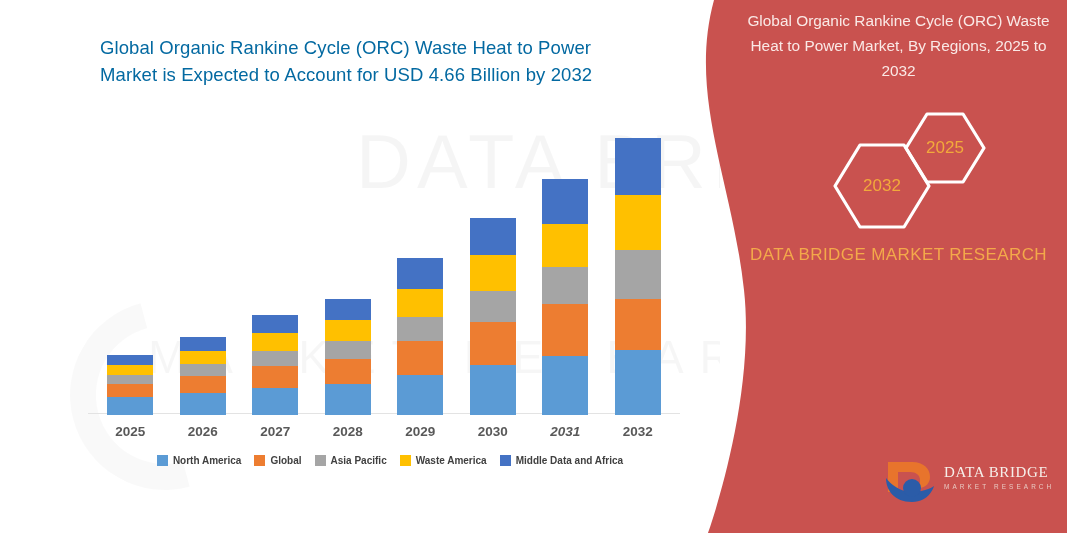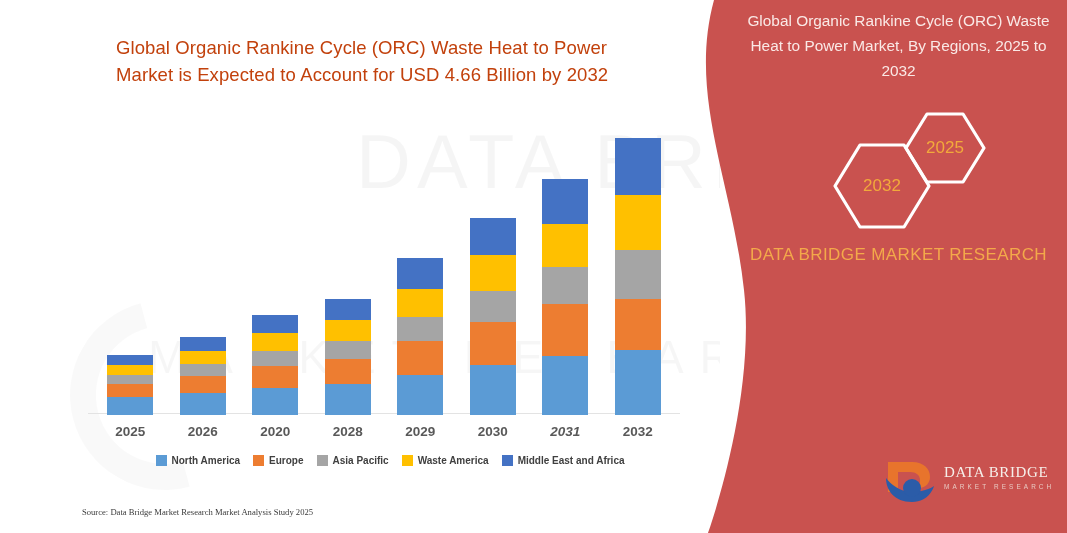--- a/index.html
+++ b/index.html
@@ -11,23 +11,23 @@
     overflow:hidden;
   }
 
   
   #left-panel {
     position:absolute; left:0; top:0; width:720px; height:533px;
     background:#ffffff;
   }
 
   #chart-title {
-    position:absolute; left:116px; top:34px; width:540px;
+    position:absolute; left:100px; top:34px; width:540px;
     font-size:18.5px; line-height:27px;
-    color:#c2410c; font-weight:400; letter-spacing:.1px;
+    color:#0369a1; font-weight:400; letter-spacing:.1px;
   }
 
   
   #watermark {
     position:absolute; left:0; top:0; width:720px; height:533px;
     pointer-events:none; overflow:hidden;
   }
   #wm-line1, #wm-line2 {
     position:absolute; white-space:nowrap;
     color:#000; opacity:.035; font-weight:400;
@@ -193,52 +193,51 @@
         <div class="seg" style="background: rgb(91, 155, 213); height: 65px;"></div>
         <div class="seg" style="background: rgb(237, 125, 49); height: 51px;"></div>
         <div class="seg" style="background: rgb(165, 165, 165); height: 49px;"></div>
         <div class="seg" style="background: rgb(255, 192, 0); height: 55px;"></div>
         <div class="seg" style="background: rgb(68, 114, 196); height: 57px;"></div>
       </div>
     </div>
   <div id="x-labels">
       <div class="x-label" style="left: 1.25px;">2025</div>
       <div class="x-label" style="left: 73.75px;">2026</div>
-      <div class="x-label" style="left: 146.25px;">2020</div>
+      <div class="x-label" style="left: 146.25px;">2027</div>
       <div class="x-label" style="left: 218.75px;">2028</div>
       <div class="x-label" style="left: 291.25px;">2029</div>
       <div class="x-label" style="left: 363.75px;">2030</div>
       <div class="x-label" style="left: 436.25px; font-style: italic;">2031</div>
       <div class="x-label" style="left: 508.75px;">2032</div>
     </div>
   <div id="legend">
       <div class="legend-item">
         <span class="legend-swatch" style="background: rgb(91, 155, 213);"></span>
         <span class="legend-text">North America</span>
       </div>
       <div class="legend-item">
         <span class="legend-swatch" style="background: rgb(237, 125, 49);"></span>
-        <span class="legend-text">Europe</span>
+        <span class="legend-text">Global</span>
       </div>
       <div class="legend-item">
         <span class="legend-swatch" style="background: rgb(165, 165, 165);"></span>
         <span class="legend-text">Asia Pacific</span>
       </div>
       <div class="legend-item">
         <span class="legend-swatch" style="background: rgb(255, 192, 0);"></span>
         <span class="legend-text">Waste America</span>
       </div>
       <div class="legend-item">
         <span class="legend-swatch" style="background: rgb(68, 114, 196);"></span>
-        <span class="legend-text">Middle East and Africa</span>
+        <span class="legend-text">Middle Data and Africa</span>
       </div>
     </div>
 
   <div id="footer">
-    <span>Source: Data Bridge Market Research  Market Analysis Study 2025</span>
   </div>
 </div>
 
 <div id="right-panel">
   <svg id="right-shape" viewBox="0 0 407 533" preserveAspectRatio="none">
     <path d="M 54 0 L 407 0 L 407 533 L 48 533 C 48 533 96 400 84 290 C 72 180 28 96 54 0 Z" fill="#C9524F"></path>
   </svg>
 
   <div id="right-content">
     <div id="right-title">Global Organic Rankine Cycle (ORC) Waste Heat to Power Market, By Regions, 2025 to 2032</div>

